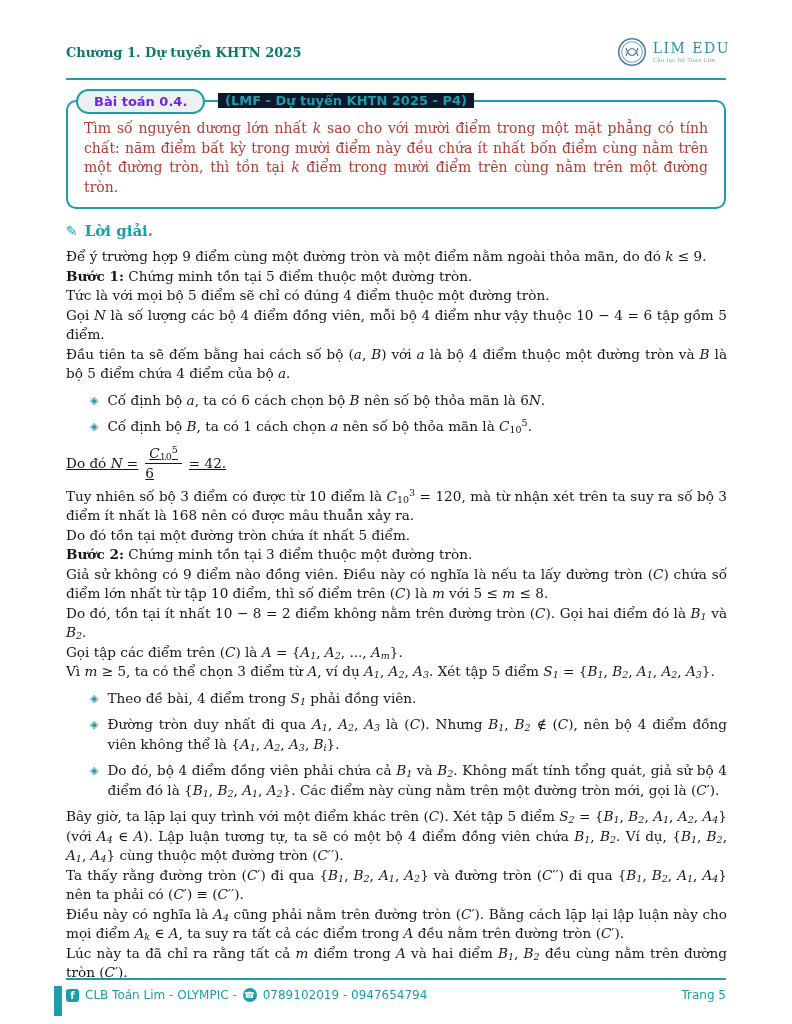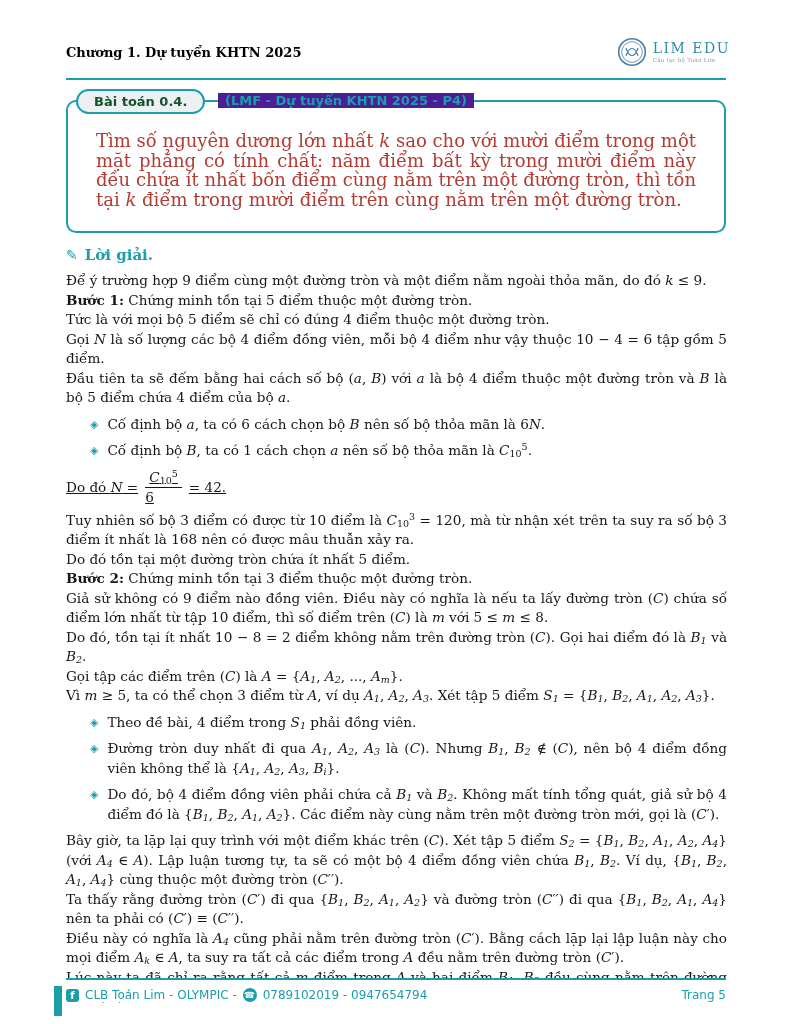--- a/index.html
+++ b/index.html
@@ -14,21 +14,21 @@
   }
   
   .header {
     display: flex;
     justify-content: space-between;
     align-items: center;
     padding: 34px 62px 0 66px;
     height: 36px;
   }
   .chapter {
-    color: #000000;
+    color: #0f766e;
     font-weight: bold;
     font-size: 13px;
   }
   .logo { display: flex; align-items: center; gap: 6px; }
   .logo-text { display: flex; flex-direction: column; line-height: 1.1; }
   .logo-title {
     color: #2a8fa5;
     font-size: 14px;
     font-weight: normal;
     letter-spacing: 1.5px;
@@ -45,41 +45,41 @@
     padding: 17px 16px 10px 16px;
   }
   .problem-badge {
     position: absolute;
     top: -13px;
     left: 8px;
     background: #edf0f1;
     border: 2px solid #1b9daa;
     border-radius: 14px;
     padding: 2px 16px;
-    color: #14532d;
+    color: #6d28d9;
     font-family: "DejaVu Sans", "Liberation Sans", sans-serif;
     font-weight: bold;
     font-size: 13px;
     line-height: 17px;
   }
   .problem-source {
     position: absolute;
     top: -9px;
     left: 150px;
-    background: #4c1d95;
+    background: #0f172a;
     padding: 0 7px;
     color: #1b9daa;
     font-family: "DejaVu Sans", "Liberation Sans", sans-serif;
     font-weight: bold;
     font-size: 13px;
   }
   .problem-statement {
-    margin: 12px;
+    margin: 0;
     color: #b23c33;
-    font-size: 18px;
+    font-size: 14px;
     line-height: 19.5px;
     text-align: justify;
   }
 
   
   .solution-heading {
     margin: 13px 66px 7px;
     display: flex;
     align-items: center;
     gap: 7px;

